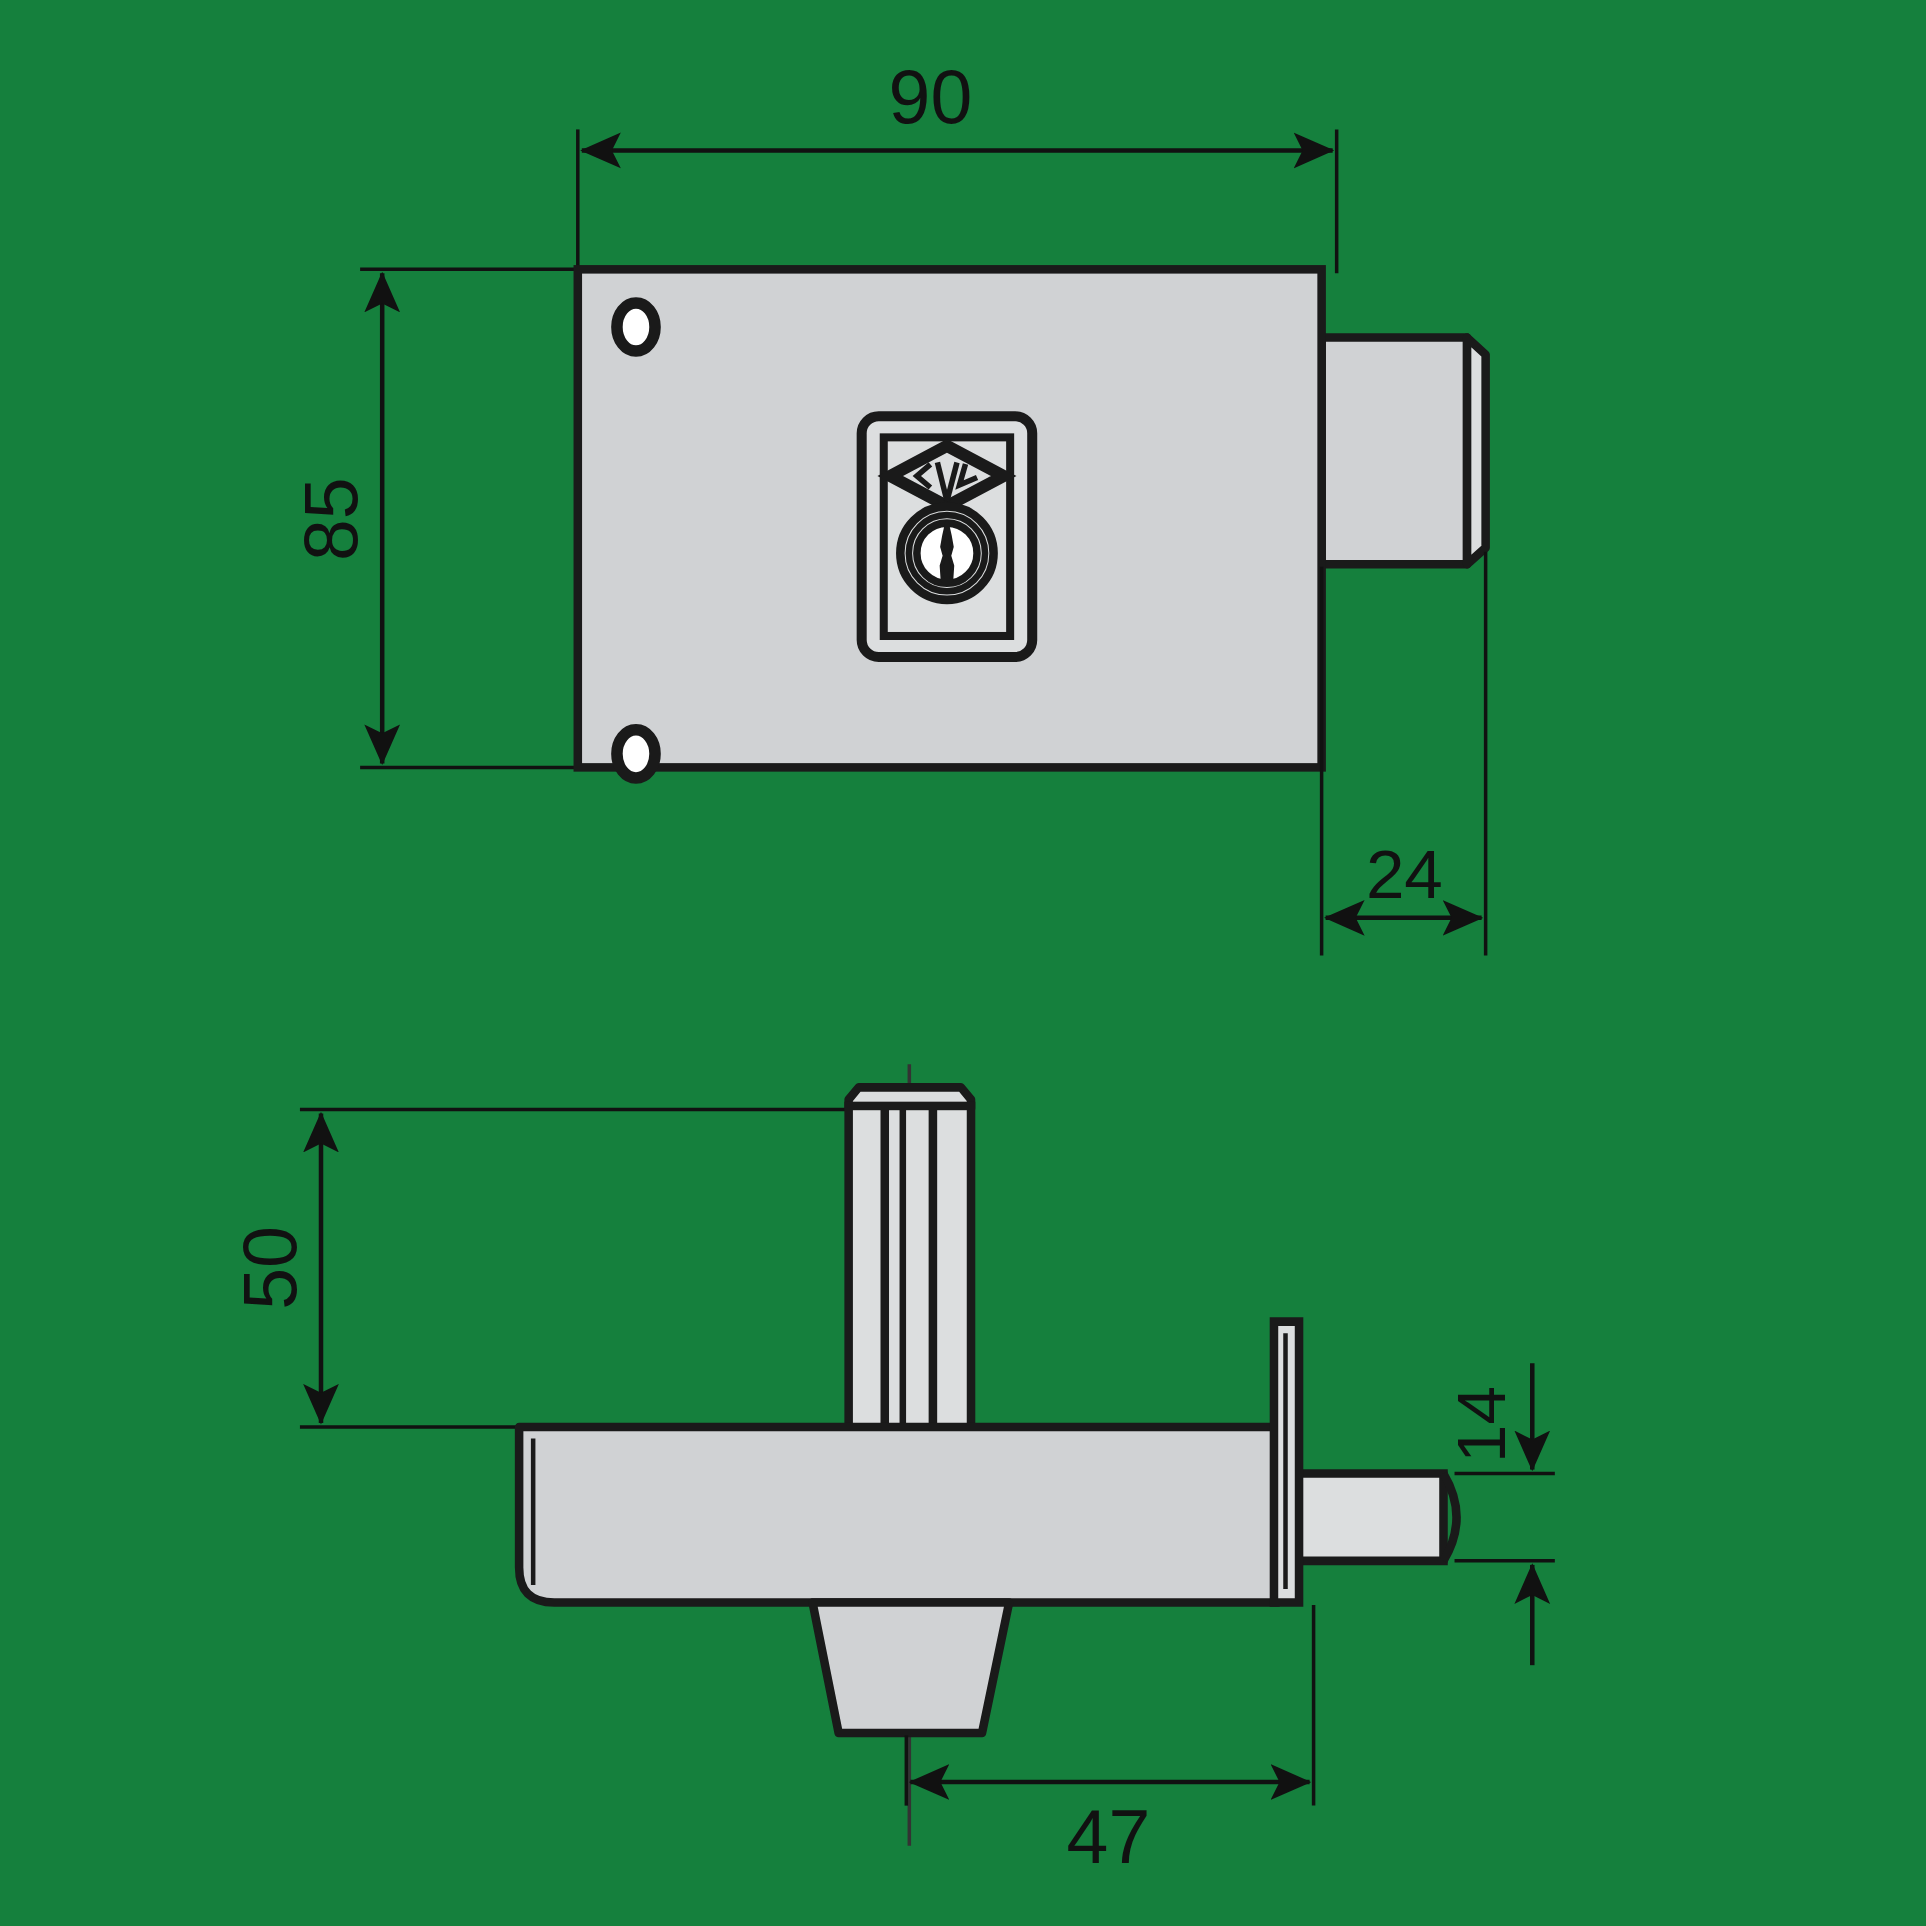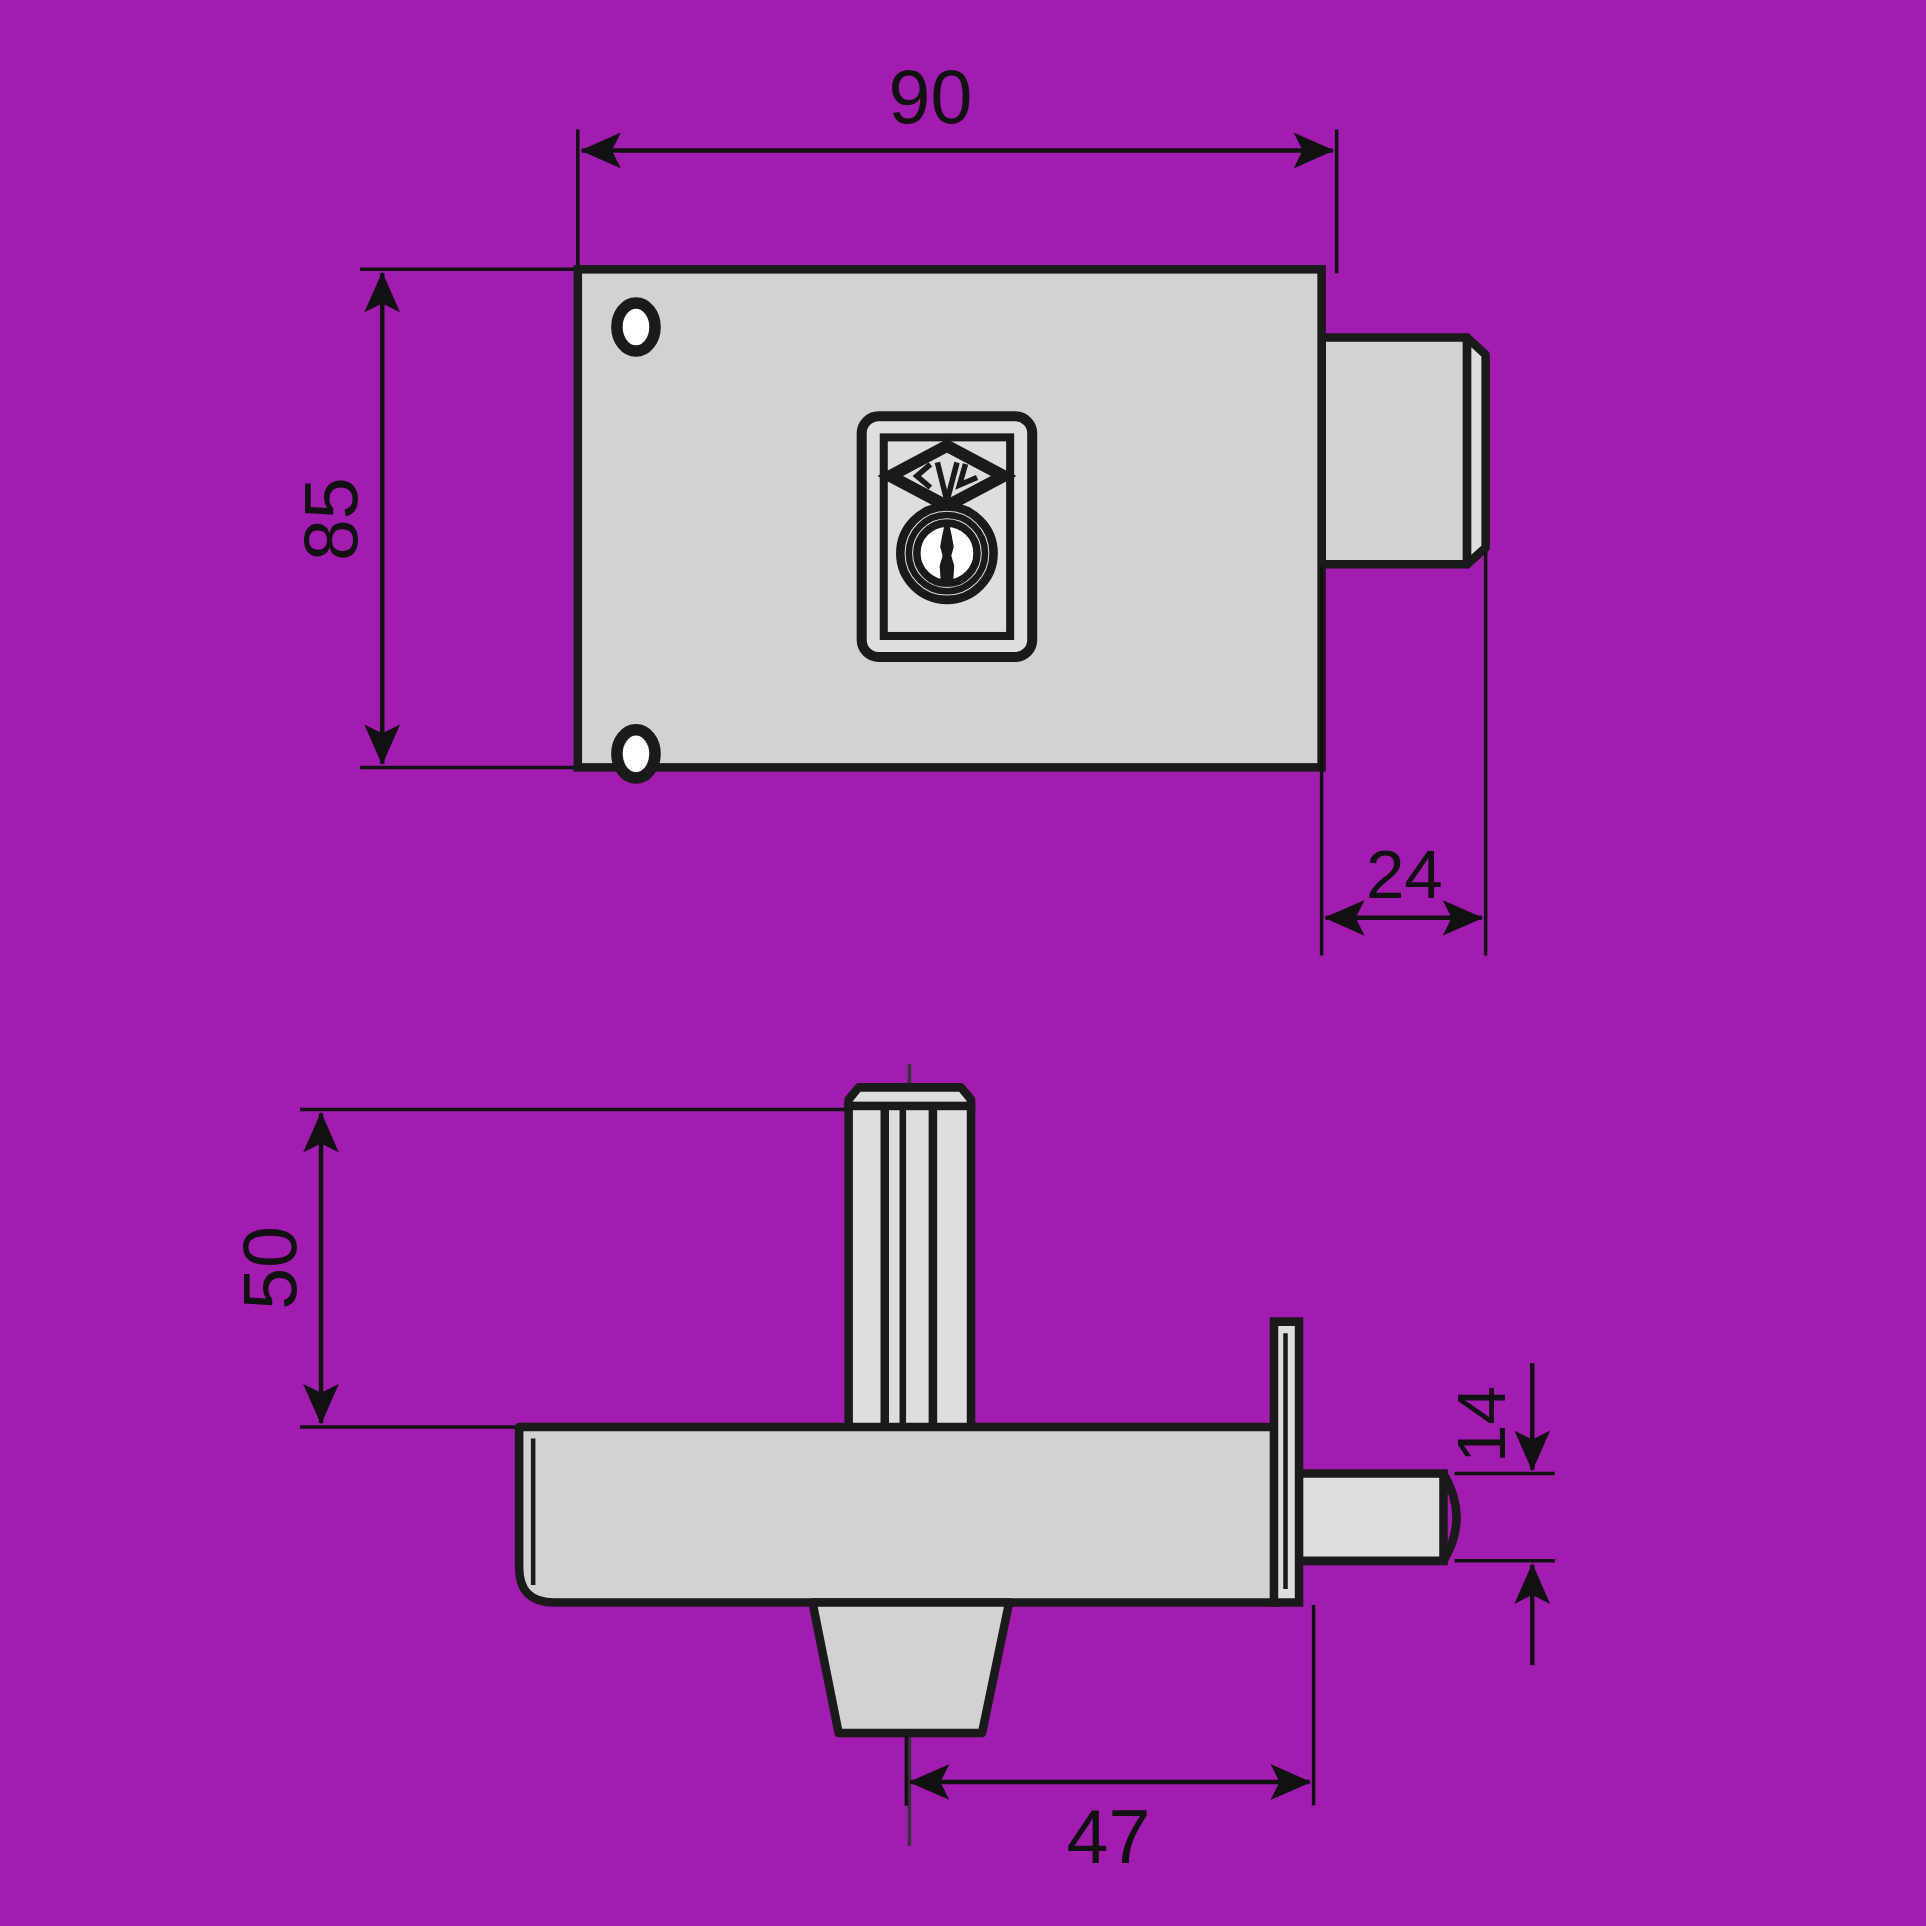--- a/index.html
+++ b/index.html
@@ -1,19 +1,19 @@
 <!DOCTYPE html>
 <html style="font-size:8px"><head>
 <meta charset="utf-8">
 <style>
   html,body{margin:0;padding:0;background:#ffffff;}
   #page{
     position:relative;
     width:1926px;height:1926px;
-    background:#a21caf;
+    background:#15803d;
     font-family:"Liberation Sans", sans-serif;
     overflow:hidden;
   }
   #svgroot{position:absolute;left:0;top:0;width:1926px;height:1926px;display:block;}
   .dimtext{
     font-family:"Liberation Sans", sans-serif;
     font-size:118px;
     fill:#111111;
     font-weight:400;
   }

